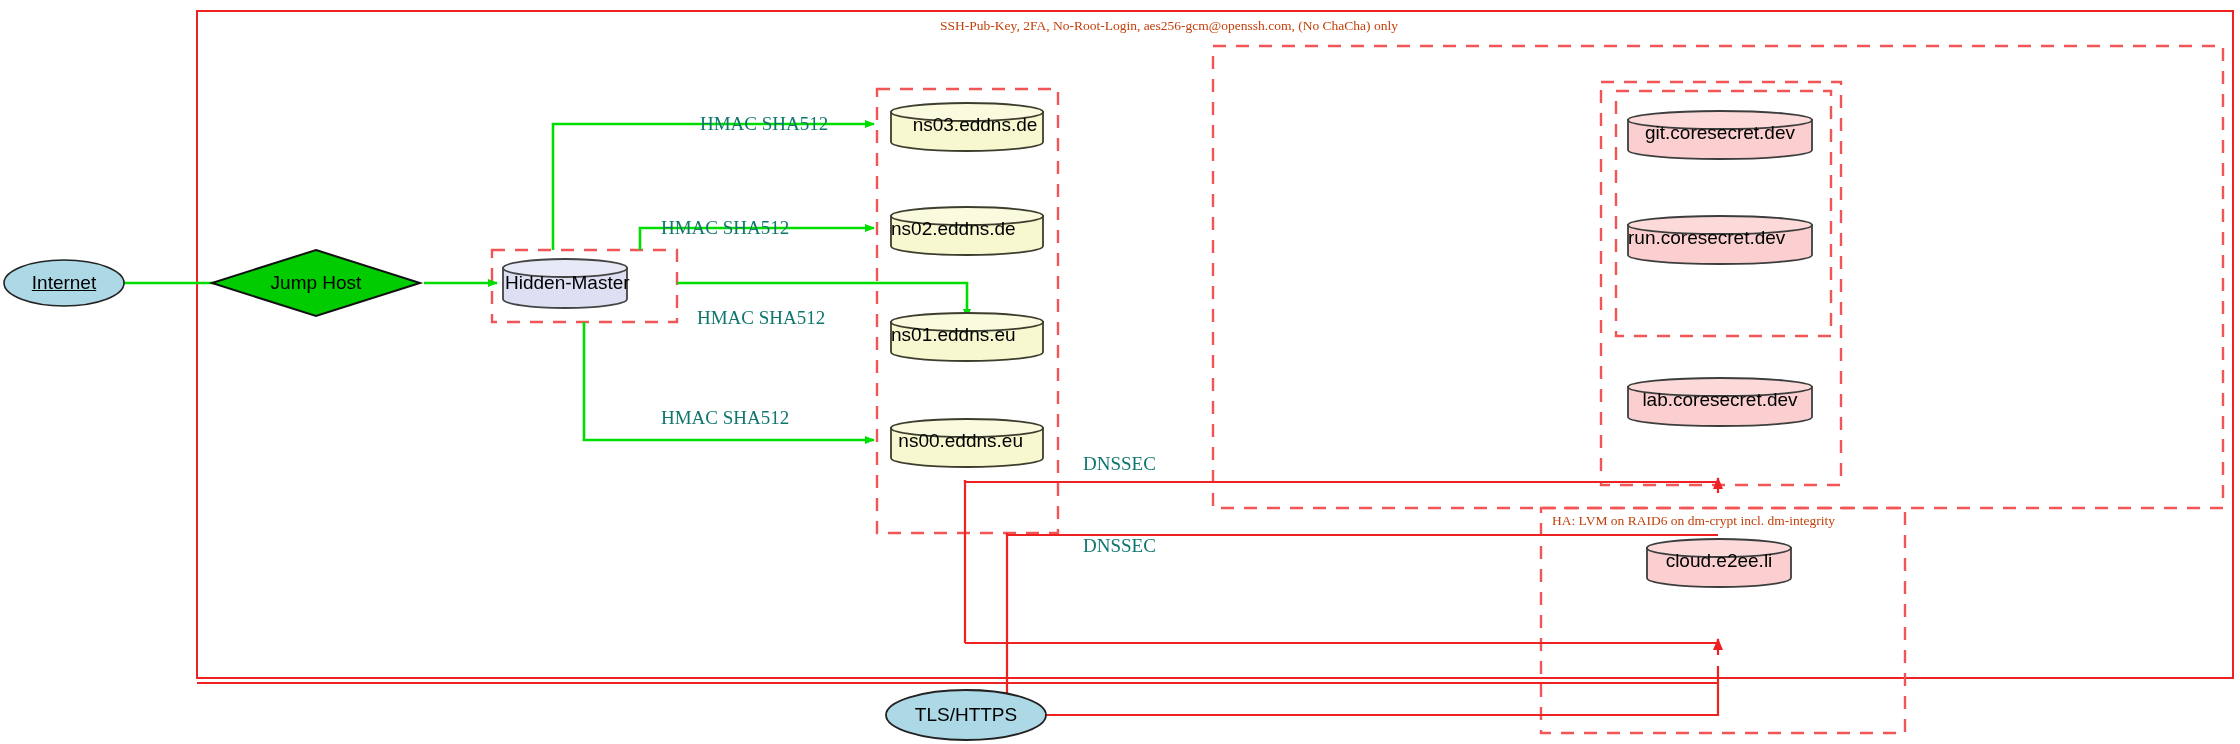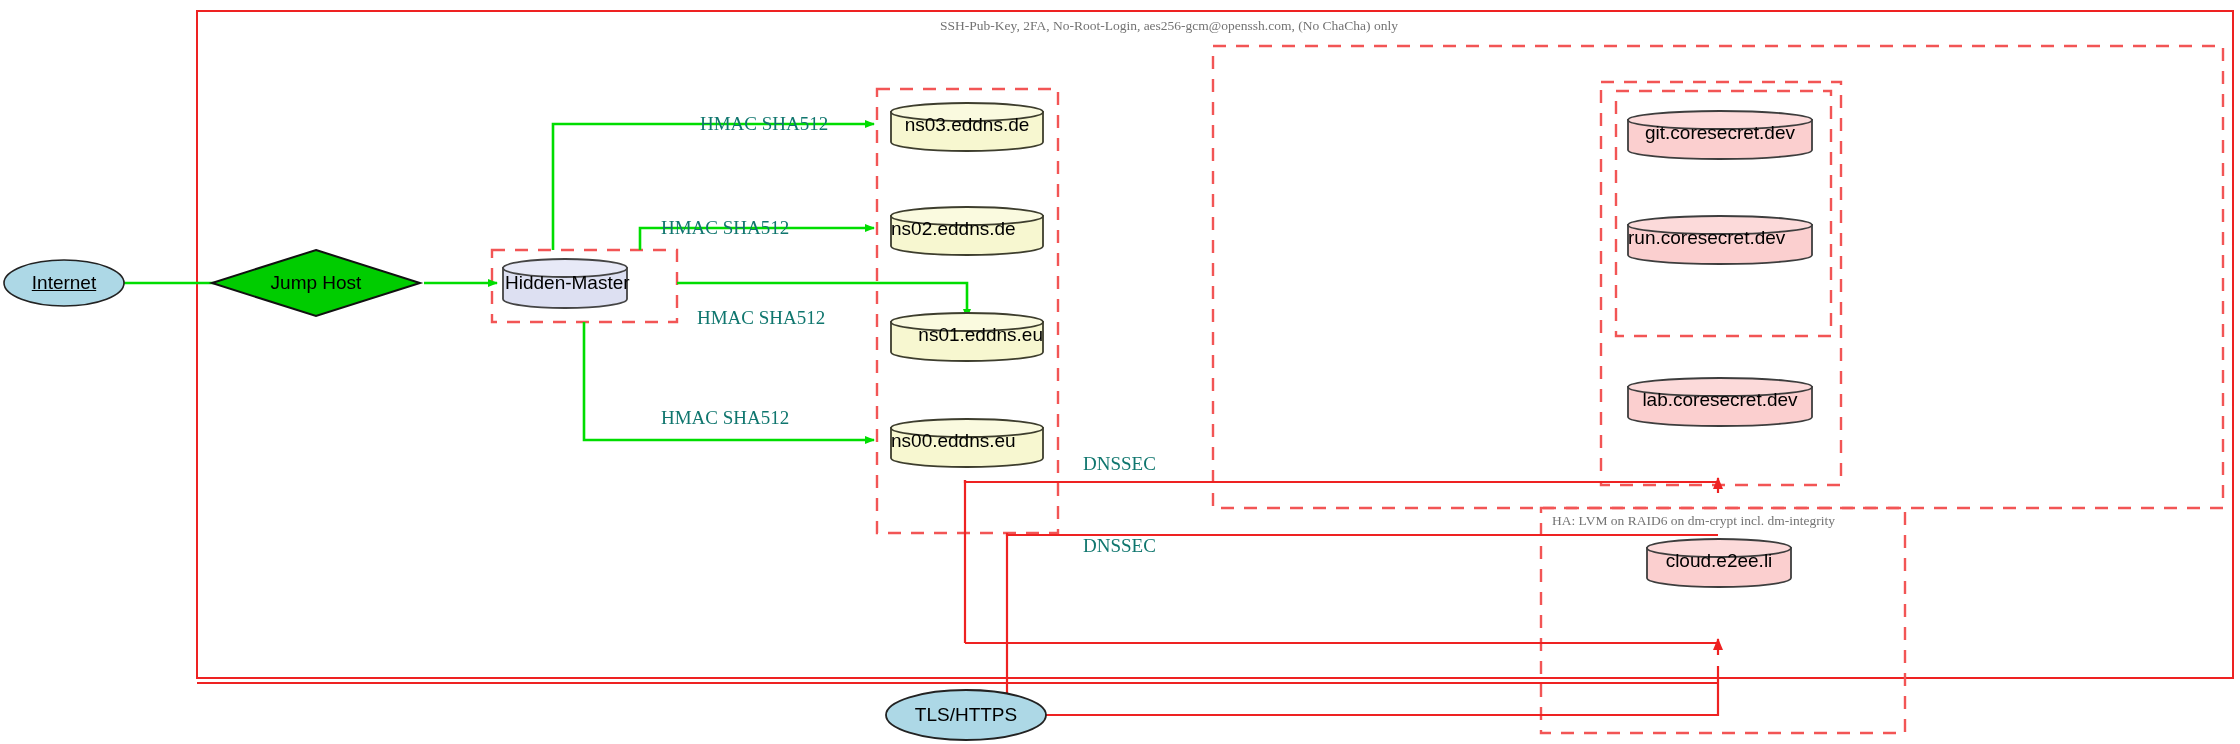--- a/index.html
+++ b/index.html
@@ -16,21 +16,21 @@
   .edge-label{
     position:absolute;
     font-family:"Liberation Serif",serif;
     color:#0f766e;
     white-space:nowrap;
     font-size:19px;
   }
   .box-label{
     position:absolute;
     font-family:"Liberation Serif",serif;
-    color:#737373;
+    color:#c2410c;
     white-space:nowrap;
     font-size:13.5px;
   }
   .cyl-label{font-size:19px;}
   .ell-label{font-size:19px;}
   .dia-label{font-size:19px;}
 </style>
 </head>
 <body>
 
@@ -151,24 +151,24 @@
 
 
   <div class="box-label" style="left:1552px;top:513px;">HA: LVM on RAID6 on dm-crypt incl. dm-integrity</div>
 
   <div class="node-label ell-label" style="left:24px;top:272px;width:80px;text-align:center;text-decoration:underline;">Internet</div>
 
   <div class="node-label dia-label" style="left:256px;top:272px;width:120px;text-align:center;">Jump Host</div>
 
   <div class="node-label cyl-label" style="left:505px;top:272px;width:120px;text-align:right;">Hidden-Master</div>
 
-  <div class="node-label cyl-label" style="left:891px;top:114px;width:152px;text-align:center;">ns03.eddns.de</div>
+  <div class="node-label cyl-label" style="left:891px;top:114px;width:152px;text-align:center;padding-left:8px;">ns03.eddns.de</div>
   <div class="node-label cyl-label" style="left:891px;top:218px;width:152px;text-align:left;">ns02.eddns.de</div>
-  <div class="node-label cyl-label" style="left:891px;top:324px;width:152px;text-align:right;">ns01.eddns.eu</div>
-  <div class="node-label cyl-label" style="left:891px;top:430px;width:132px;text-align:left;">ns00.eddns.eu</div>
+  <div class="node-label cyl-label" style="left:891px;top:324px;width:152px;text-align:left;">ns01.eddns.eu</div>
+  <div class="node-label cyl-label" style="left:891px;top:430px;width:132px;text-align:right;">ns00.eddns.eu</div>
 
   <div class="node-label cyl-label" style="left:1628px;top:122px;width:184px;text-align:center;">git.coresecret.dev</div>
   <div class="node-label cyl-label" style="left:1628px;top:227px;width:184px;">run.coresecret.dev</div>
   <div class="node-label cyl-label" style="left:1628px;top:389px;width:184px;text-align:center;">lab.coresecret.dev</div>
 
   <div class="node-label cyl-label" style="left:1647px;top:550px;width:144px;text-align:center;">cloud.e2ee.li</div>
 
   <div class="node-label ell-label" style="left:906px;top:704px;width:120px;text-align:center;">TLS/HTTPS</div>
 
   <div class="edge-label" style="left:700px;top:113px;">HMAC SHA512</div>

